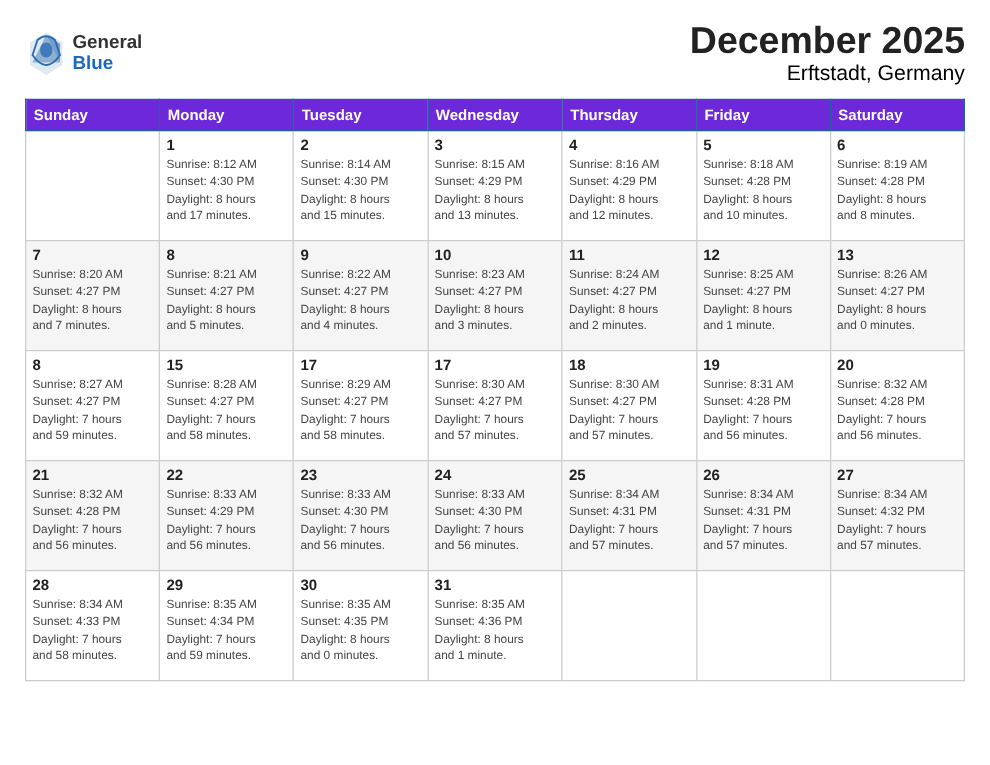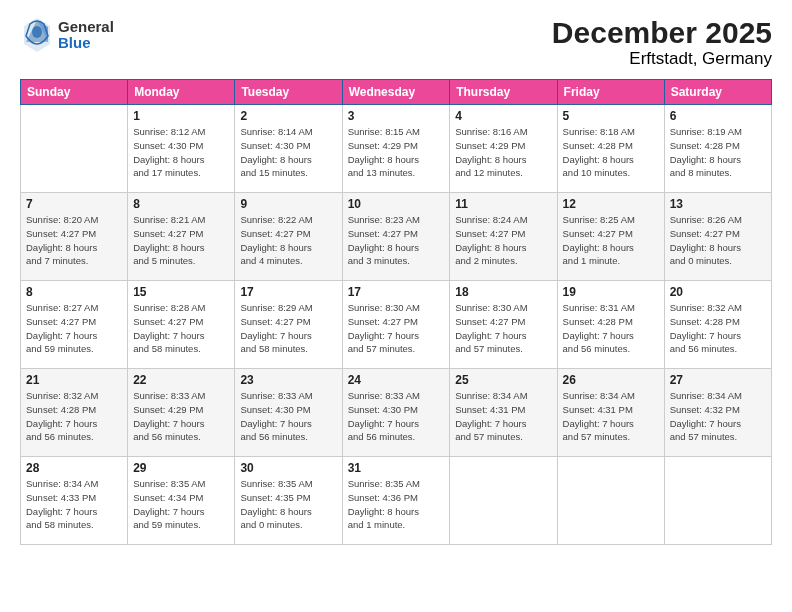--- a/index.html
+++ b/index.html
@@ -13,21 +13,21 @@
       overflow: hidden;
     }
     .page {
       width: 792px;
       height: 612px;
       padding: 16px 20px 10px 20px;
     }
     .header {
       display: flex;
       justify-content: space-between;
-      align-items: flex-start;
+      align-items: center;
       margin-bottom: 10px;
     }
     .logo {
       display: flex;
       align-items: center;
       gap: 4px;
     }
     .logo-text {
       font-size: 15px;
       font-weight: bold;
@@ -78,21 +78,21 @@
     .day-info {
       font-size: 9.5px;
       color: #444;
       line-height: 1.45;
     }
     .empty-cell {
       background: #f9f9f9;
     }
     tr:nth-child(odd) td { background: #fff; }
     tr:nth-child(even) td { background: #f5f5f5; }
-    .calendar thead tr th { background: #ec4899; }
+    .calendar thead tr th { background: #6d28d9; }
   </style>
 </head>
 <body>
 
 <div class="page">
   <div class="header">
     <div class="logo">
       <svg width="34" height="38" viewBox="0 0 34 38">
         <polygon points="17,2 30,10 30,28 17,36 4,28 4,10" fill="#2a6db5" opacity="0.15"></polygon>
         <polygon points="17,4 28,11 28,26" fill="#2a6db5" opacity="0.6"></polygon>

